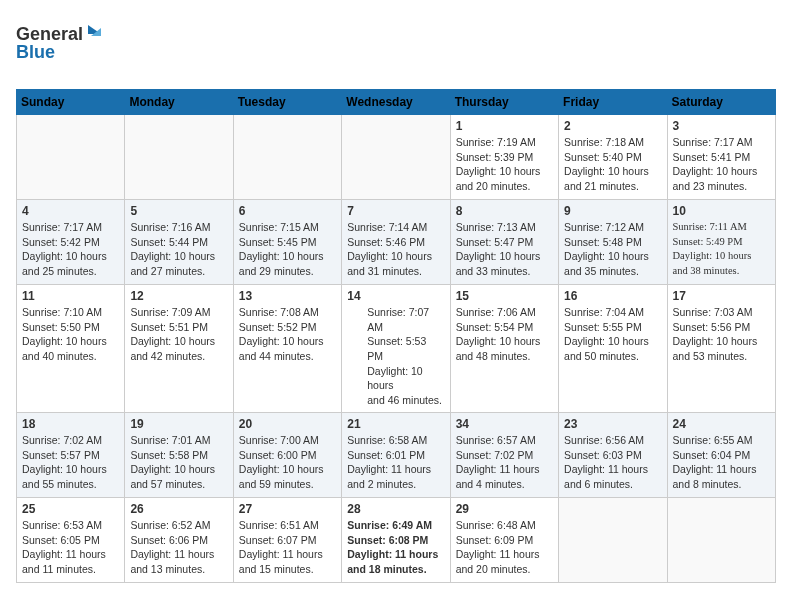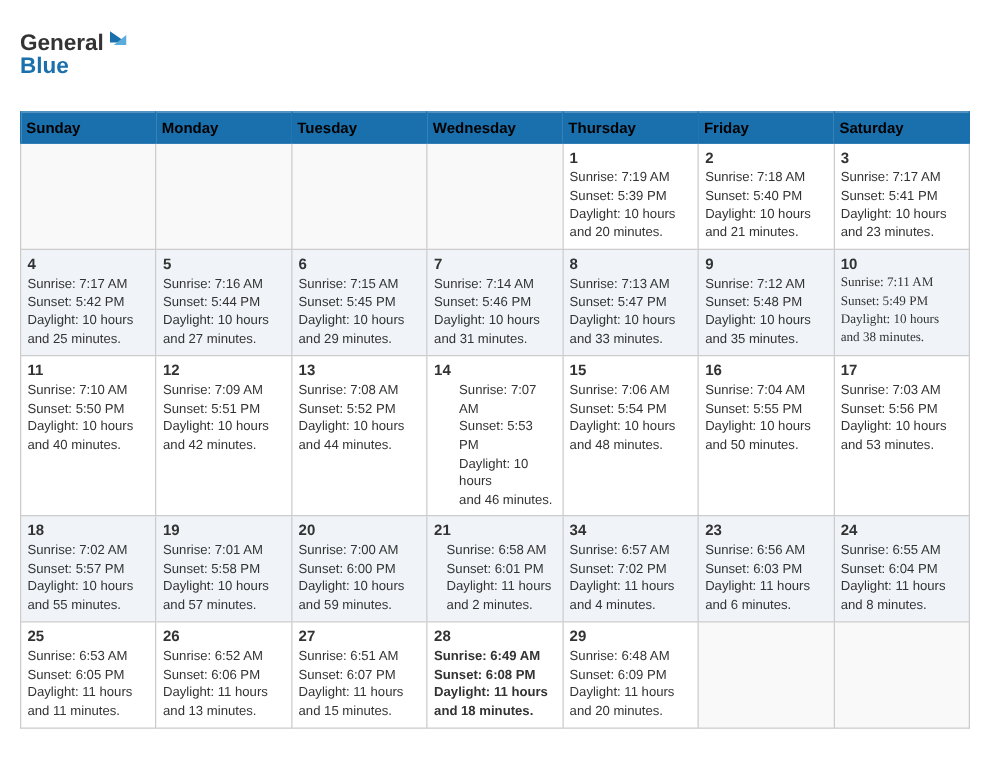--- a/index.html
+++ b/index.html
@@ -256,21 +256,21 @@
         </td>
         <td>
           <span class="day-number">20</span>
           <div class="day-info" style="white-space: pre-line;">Sunrise: 7:00 AM
 Sunset: 6:00 PM
 Daylight: 10 hours
 and 59 minutes.</div>
         </td>
         <td>
           <span class="day-number">21</span>
-          <div class="day-info" style="white-space: pre-line; margin-left: 10px;">Sunrise: 6:58 AM
+          <div class="day-info" style="white-space: pre-line;">Sunrise: 6:58 AM
 Sunset: 6:01 PM
 Daylight: 11 hours
 and 2 minutes.</div>
         </td>
         <td>
           <span class="day-number">34</span>
           <div class="day-info" style="white-space: pre-line;">Sunrise: 6:57 AM
 Sunset: 7:02 PM
 Daylight: 11 hours
 and 4 minutes.</div>

